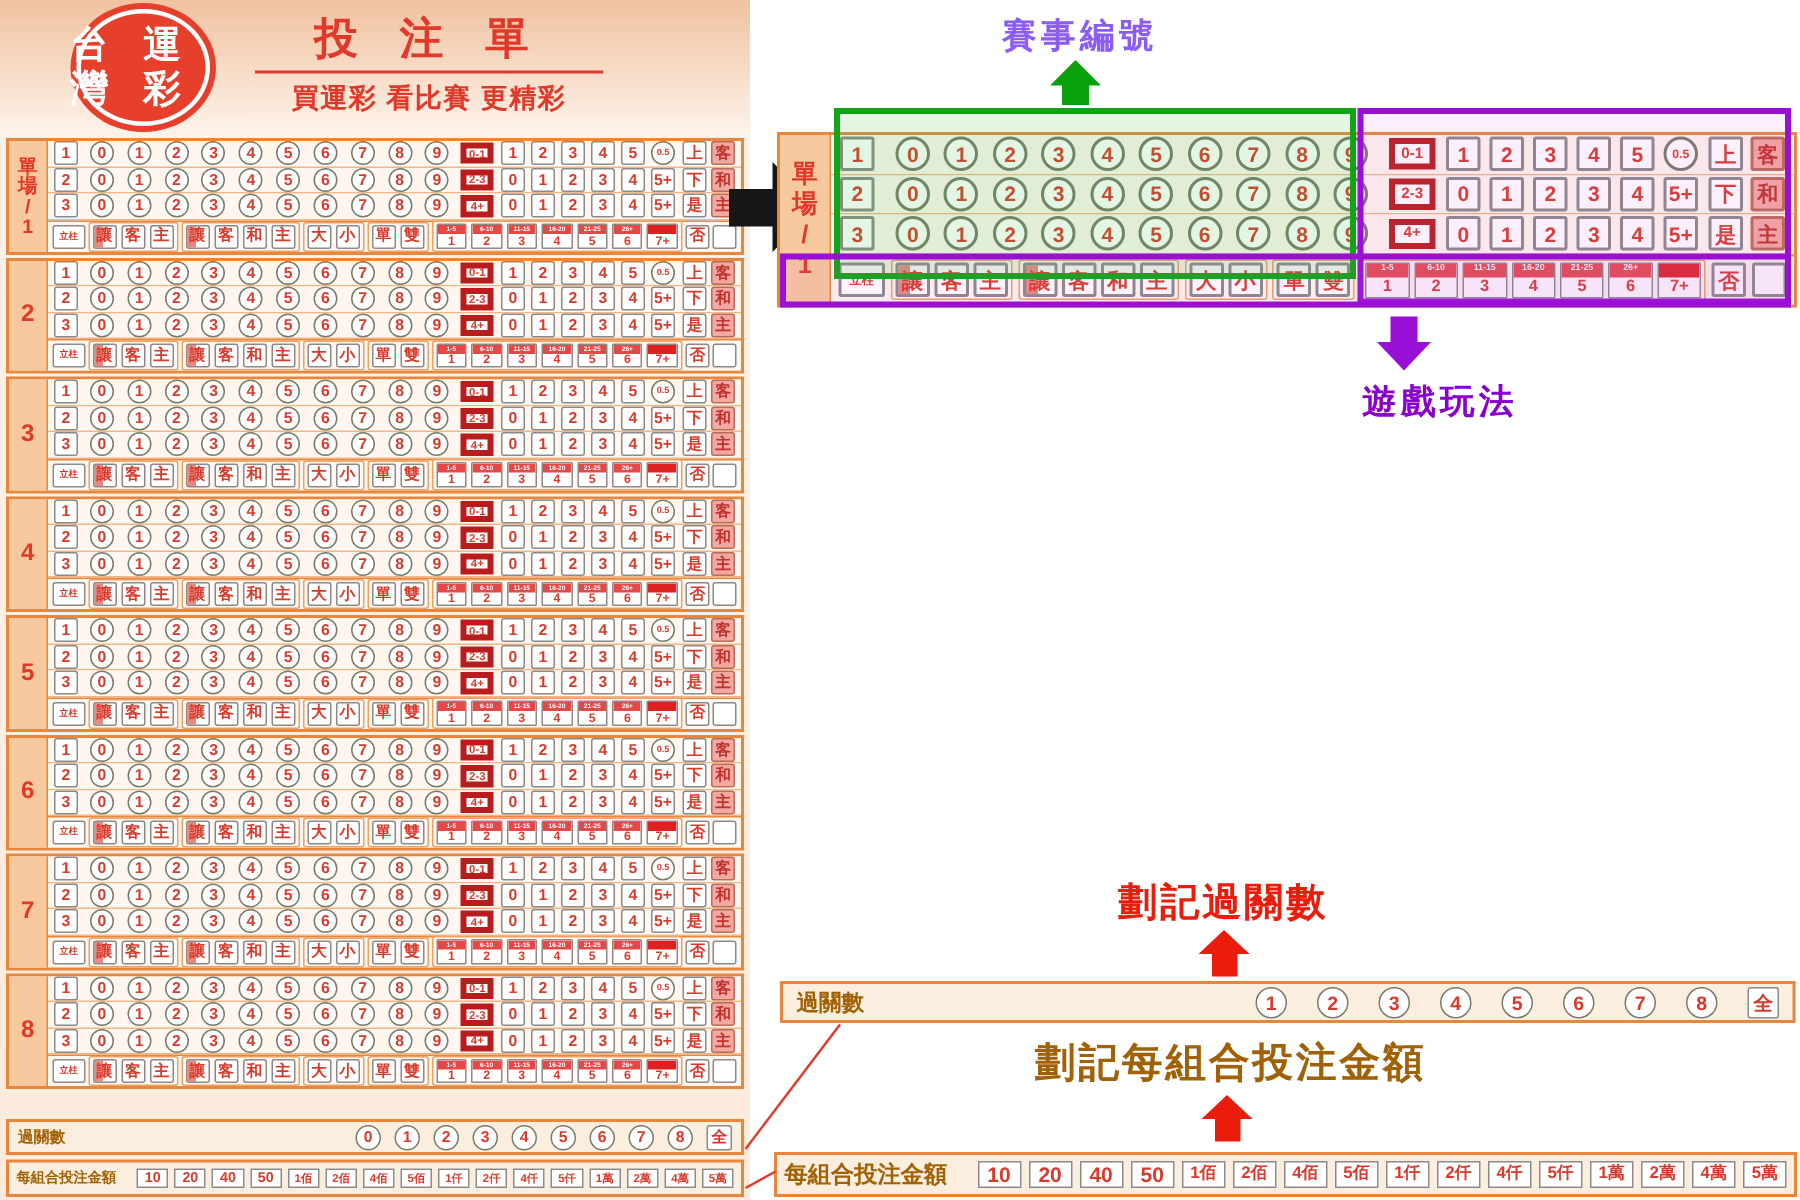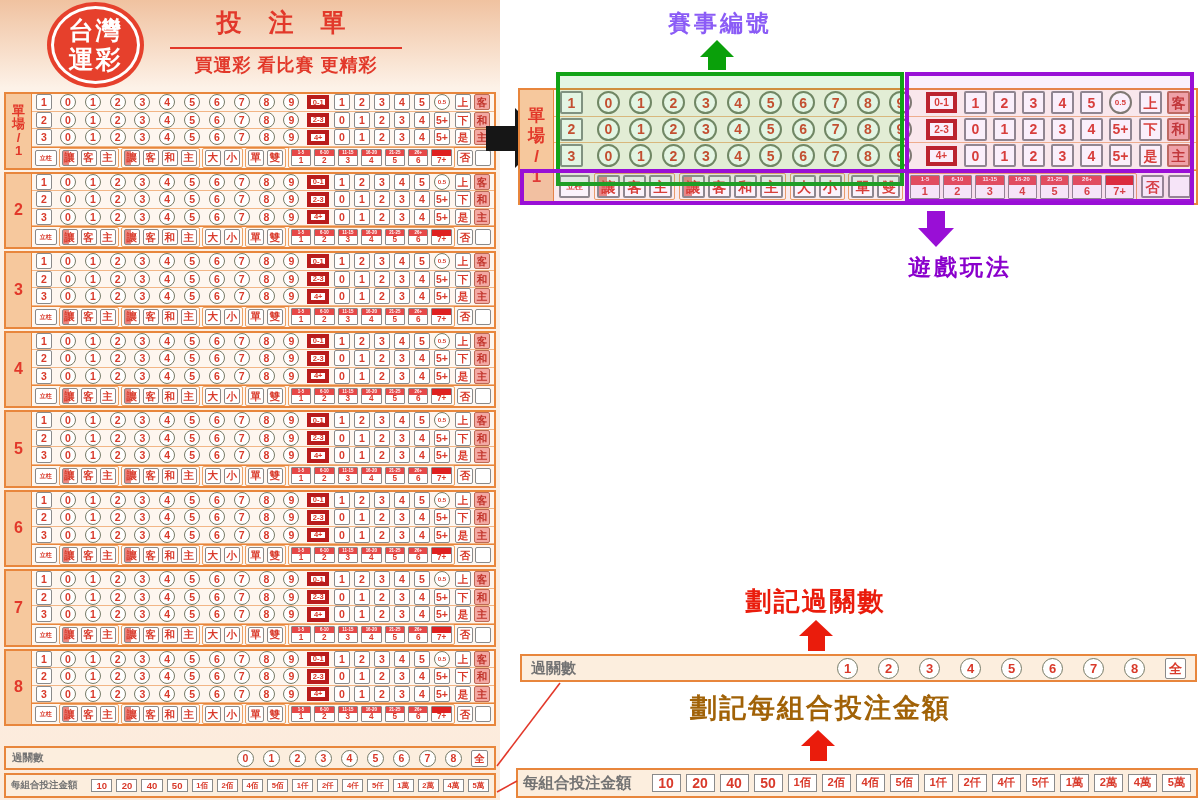--- a/index.html
+++ b/index.html
@@ -3,25 +3,25 @@
 <meta charset="utf-8">
 <style>
   *{box-sizing:border-box;margin:0;padding:0}
   html,body{background:#fff}
   .page{position:relative;width:1200px;height:800px;background:#fff;overflow:hidden;
         font-family:"Liberation Sans","DejaVu Sans",sans-serif}
   
   .slip{position:absolute;left:0;top:0;width:500px;height:800px;
         background:linear-gradient(180deg,#f0c2a0 0%,#fdf2e8 11%,#fcebdc 100%)}
   .logo{position:absolute;left:47px;top:2px;width:97px;height:86px;border-radius:50%;
-        background:#e6402c;display:flex;flex-direction:column;align-items:center;justify-content:center;z-index:1}
+        background:#e6402c;display:flex;flex-direction:row;align-items:center;justify-content:center;z-index:1}
   .logo::before{content:'';position:absolute;inset:4px;border:3px solid #fff;border-radius:50%}
   .logo span{color:#fff;font-size:25px;font-weight:bold;line-height:1.15;letter-spacing:2px;z-index:1}
   .title{position:absolute;left:168px;top:6px;width:236px;text-align:center;color:#e2382a;
-         font-size:25px;font-weight:bold;letter-spacing:10px}
+         font-size:29px;font-weight:bold;letter-spacing:10px}
   .title-underline{position:absolute;left:170px;top:47px;width:232px;height:2px;background:#e2382a}
   .subtitle{position:absolute;left:150px;top:53px;width:272px;text-align:center;color:#e2382a;
             font-size:18px;font-weight:bold;letter-spacing:1px}
   .blocks{position:absolute;left:4px;top:92px;right:4px}
   
   .block{--c:16px;--f:10.5px;display:flex;border:2px solid #e8863c;background:#fef6ef;
          margin-bottom:2px;height:77.5px}
   .block.lg{--c:23px;--f:14px;height:100%;width:100%;border-width:2.5px;margin:0}
   .block-label{width:26px;background:#f6c89d;border-right:1.5px solid #e8863c;color:#e2382a;
                font-weight:bold;display:flex;flex-direction:column;align-items:center;justify-content:center;flex:none}
@@ -55,21 +55,21 @@
   .tintleft{background:linear-gradient(90deg,#ea8880 0 42%,#fff 42%)}
   .rangebox{width:calc(var(--c)*1.28);height:calc(var(--c)*1.05);border:1px solid #8a8a8a;background:#fff;
             display:flex;flex-direction:column;overflow:hidden;flex:none;border-radius:1px}
   .rtop{height:42%;background:#e64848;color:#fff;font-size:calc(var(--f)*0.42);font-weight:bold;
         display:flex;align-items:center;justify-content:center;line-height:1}
   .rtop.solid{background:#df2020}
   .rbot{flex:1;color:#d93a2b;font-size:calc(var(--f)*0.78);font-weight:bold;display:flex;
         align-items:center;justify-content:center;line-height:1}
   
   .bar{position:absolute;border:2px solid #e8863c;background:#fceede;display:flex;align-items:center}
-  .bar-label{color:#737373;font-weight:bold;flex:none}
+  .bar-label{color:#a16207;font-weight:bold;flex:none}
   .opts{margin-left:auto;display:flex;align-items:center}
   .amt{border:1.5px solid #8a8a8a;background:#fff;color:#d93a2b;font-weight:bold;display:flex;
        align-items:center;justify-content:center;flex:none;width:calc(var(--c)*1.32);
        height:calc(var(--c)*0.85);font-size:var(--f);line-height:1}
   .amt.cjk{font-size:calc(var(--f)*0.8)}
   #left-parlay{--c:17px;--f:10.5px;left:4px;right:4px;top:746px;height:24px;padding:0 6px}
   #left-parlay .bar-label{font-size:10.5px}
   #left-parlay .opts{gap:9px}
   #left-amount{--c:16px;--f:9.5px;left:4px;right:4px;top:773px;height:25px;padding:0 5px}
   #left-amount .bar-label{font-size:9.5px}

